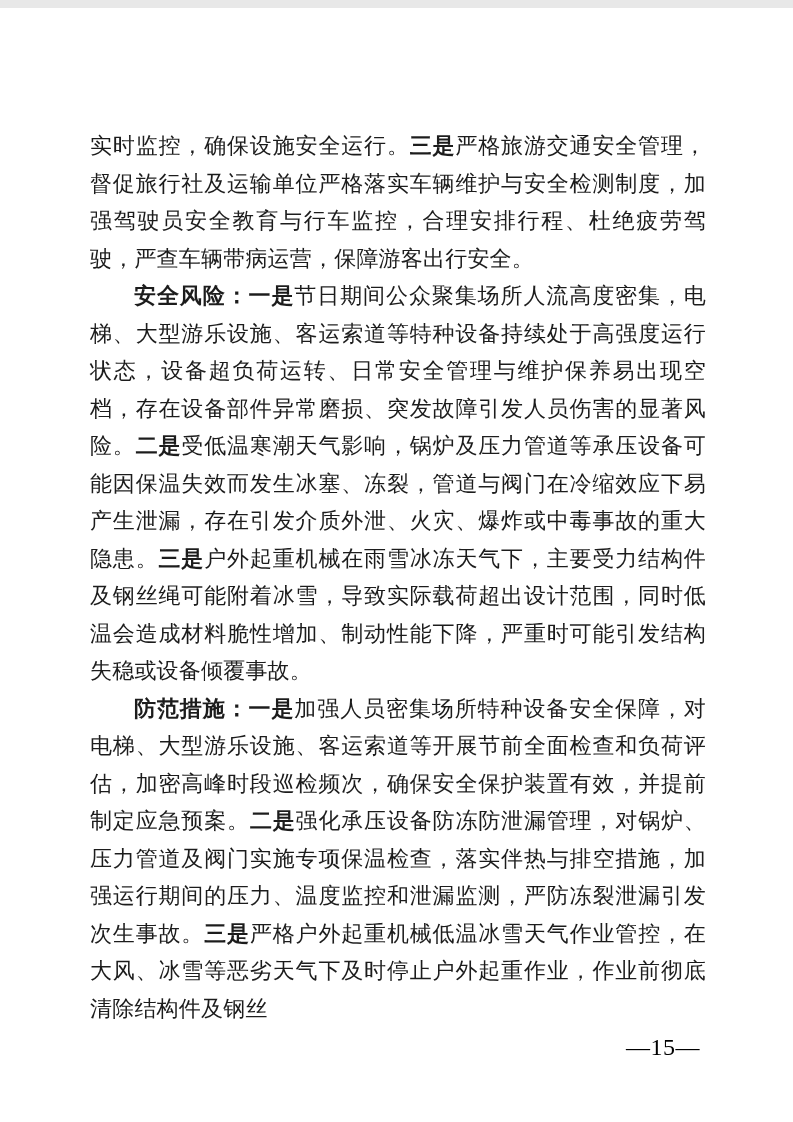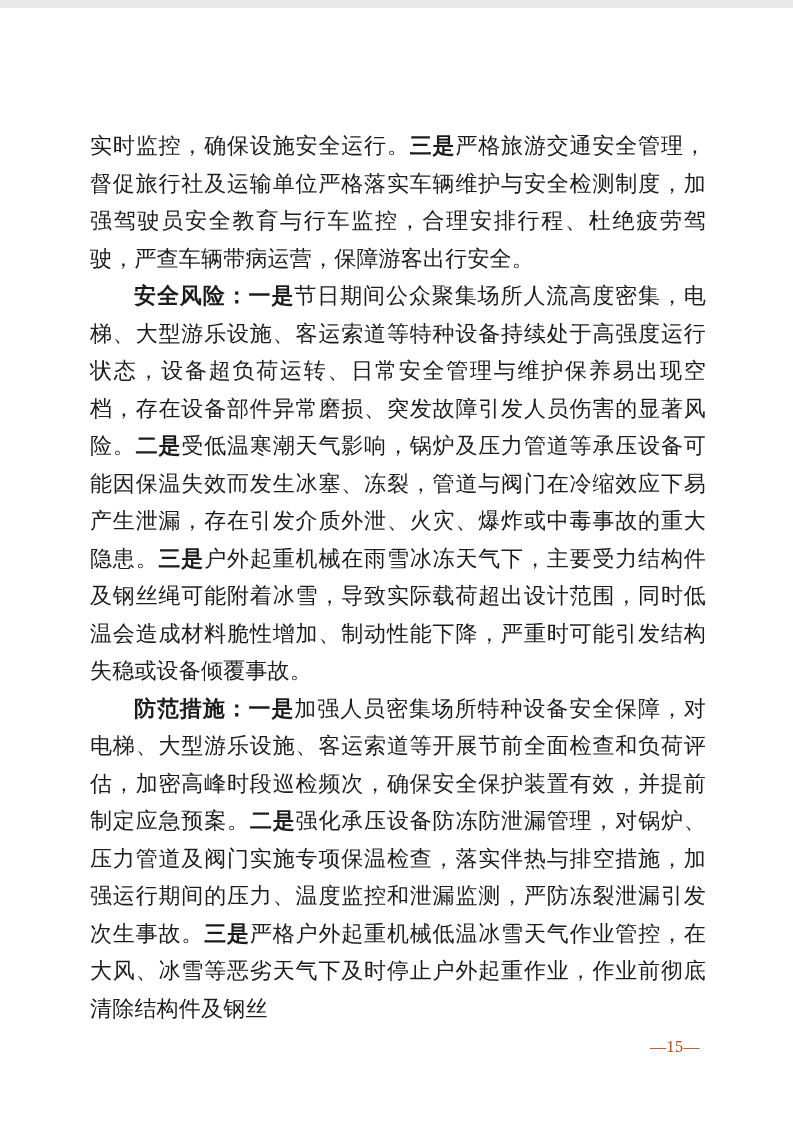--- a/index.html
+++ b/index.html
@@ -37,23 +37,23 @@
   .run {
     font-weight: 400;
   }
   .run-bold {
     font-weight: 700;
   }
   .page-number {
     position: absolute;
     top: 1028px;
     right: 93px;
-    font-size: 16px;
+    font-size: 24px;
     line-height: 22px;
-    color: #c2410c;
+    color: #000000;
     letter-spacing: 0.5px;
   }
 </style>
 </head>
 <body>
 
 <div class="page">
   <div class="text-block">
       <p class="para"><span class="run">实时监控，确保设施安全运行。</span><span class="run run-bold">三是</span><span class="run">严格旅游交通安全管理，督促旅行社及运输单位严格落实车辆维护与安全检测制度，加强驾驶员安全教育与行车监控，合理安排行程、杜绝疲劳驾驶，严查车辆带病运营，保障游客出行安全。</span></p>
       <p class="para indent"><span class="run run-bold">安全风险：一是</span><span class="run">节日期间公众聚集场所人流高度密集，电梯、大型游乐设施、客运索道等特种设备持续处于高强度运行状态，设备超负荷运转、日常安全管理与维护保养易出现空档，存在设备部件异常磨损、突发故障引发人员伤害的显著风险。</span><span class="run run-bold">二是</span><span class="run">受低温寒潮天气影响，锅炉及压力管道等承压设备可能因保温失效而发生冰塞、冻裂，管道与阀门在冷缩效应下易产生泄漏，存在引发介质外泄、火灾、爆炸或中毒事故的重大隐患。</span><span class="run run-bold">三是</span><span class="run">户外起重机械在雨雪冰冻天气下，主要受力结构件及钢丝绳可能附着冰雪，导致实际载荷超出设计范围，同时低温会造成材料脆性增加、制动性能下降，严重时可能引发结构失稳或设备倾覆事故。</span></p>

